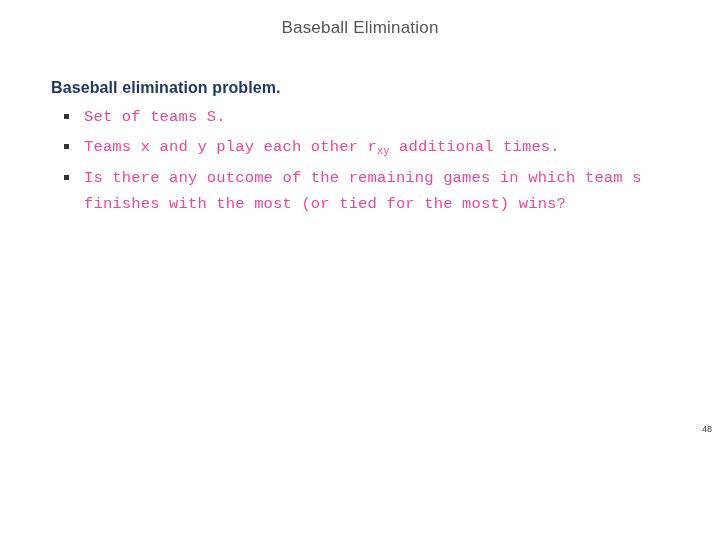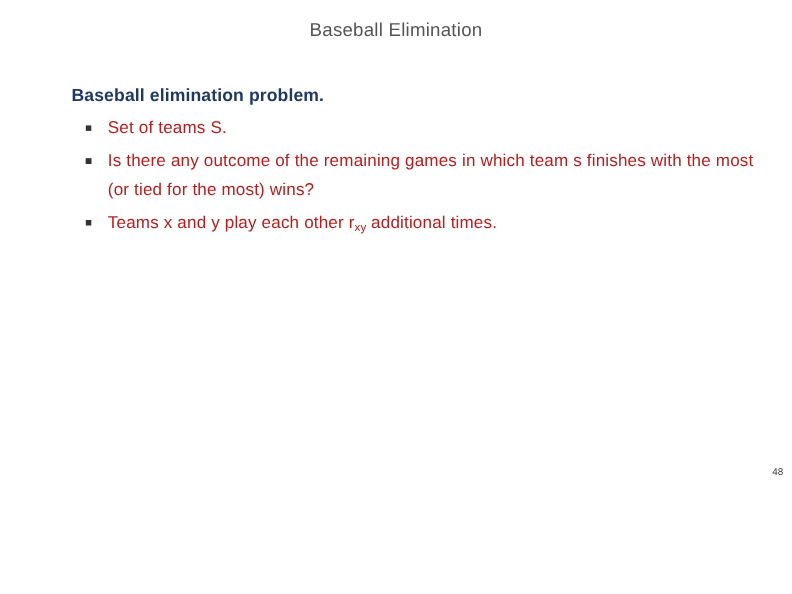--- a/index.html
+++ b/index.html
@@ -33,21 +33,21 @@
     line-height: 22px;
     color: #555555;
     letter-spacing: 0.2px;
     white-space: nowrap;
   }
 
   
   .body-block {
     position: absolute;
     top: 78px;
-    left: 65px;
+    left: 51px;
     width: 640px;
   }
 
   .lead-heading {
     font-size: 16px;
     line-height: 20px;
     font-weight: bold;
     color: #1F3864;
     margin: 0 0 6px 0;
     letter-spacing: 0.1px;
@@ -58,22 +58,23 @@
     margin: 0;
     padding: 0;
   }
 
   .bullet-item {
     position: relative;
     padding-left: 33px;
     margin: 0 0 4px 0;
     font-size: 15.5px;
     line-height: 26px;
-    color: #b91c1c;
+    color: #ec4899;
     letter-spacing: 0.15px;
+    font-family: Liberation Mono, monospace;
   }
 
   .bullet-marker {
     position: absolute;
     left: 13px;
     top: 10px;
     width: 5px;
     height: 5px;
     background: #333333;
   }
@@ -114,25 +115,25 @@
     <ul class="bullet-list">
       <li class="bullet-item">
         <span class="bullet-marker"></span>
         <span class="bullet-text">Set of teams S.</span>
       </li>
       <li class="bullet-item">
         <span class="bullet-marker"></span>
       </li>
       <li class="bullet-item">
         <span class="bullet-marker"></span>
-        <span class="bullet-text">Is there any outcome of the remaining games in which team s finishes with the most (or tied for the most) wins?</span>
+        <span class="bullet-text">Teams x and y play each other r<sub>xy</sub> additional times.</span>
       </li>
       <li class="bullet-item">
         <span class="bullet-marker"></span>
-        <span class="bullet-text">Teams x and y play each other r<sub>xy</sub> additional times.</span>
+        <span class="bullet-text">Is there any outcome of the remaining games in which team s finishes with the most (or tied for the most) wins?</span>
       </li>
     </ul>
 
   </div>
 
   <div class="page-number">48</div>
 
 </div>
 
 </body></html>

